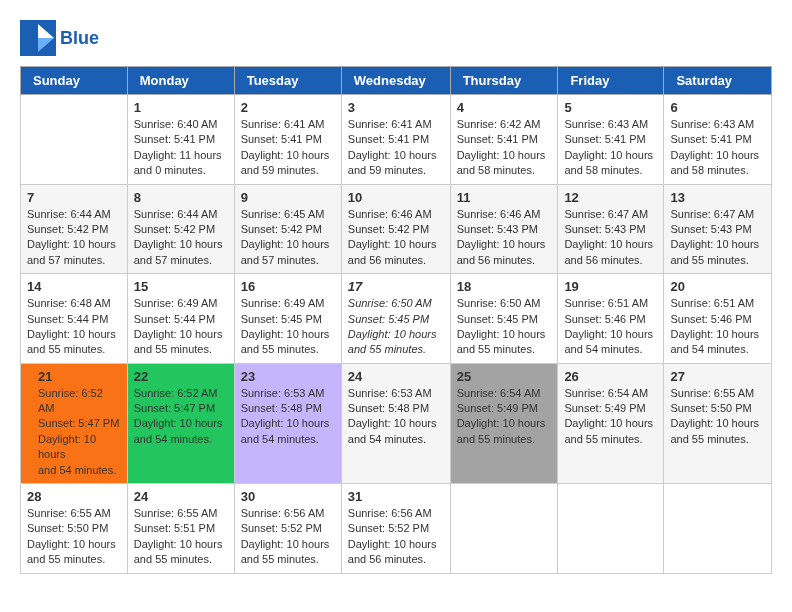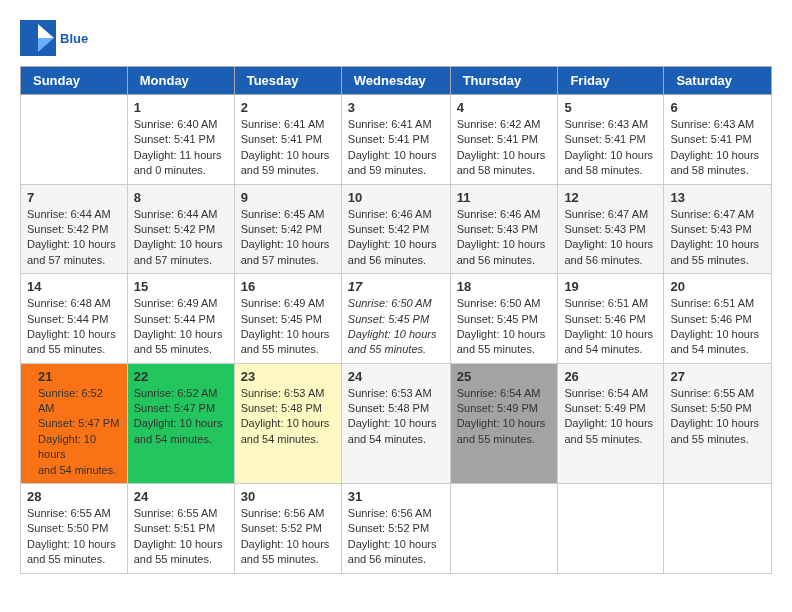--- a/index.html
+++ b/index.html
@@ -88,21 +88,21 @@
       <svg width="36" height="36" viewBox="0 0 36 36">
         <rect x="0" y="0" width="18" height="36" fill="#1a5fb4"></rect>
         <rect x="18" y="0" width="18" height="36" fill="#1a5fb4"></rect>
         <polygon points="18,4 34,18 18,18" fill="#fff"></polygon>
         <polygon points="18,18 34,18 18,32" fill="#6ab0ff"></polygon>
       </svg>
       <div>
         <div style="font-size:20px;font-weight:bold;line-height:1.1;">
           <span style="color:#333;"></span><span style="color:#1a5fb4;"></span>
         </div>
-        <div style="font-size:13px;color:#1a5fb4;font-weight:bold;">Blue</div>
+        <div style="font-size:18px;color:#1a5fb4;font-weight:bold;">Blue</div>
       </div>
     </div>
   </div>
   <div class="title-area">
     <div class="month-title"></div>
     <div class="location"></div>
   </div>
 </div>
 
 <table class="calendar">
@@ -273,21 +273,21 @@
 Daylight: 10 hours
 and 54 minutes.</div>
         </td>
         <td style="background: #22c55e;">
           <span class="day-number">22</span>
           <div class="day-info" style="white-space: pre-line;">Sunrise: 6:52 AM
 Sunset: 5:47 PM
 Daylight: 10 hours
 and 54 minutes.</div>
         </td>
-        <td style="background: #fef9c3;">
+        <td style="background: #c4b5fd;">
           <span class="day-number">23</span>
           <div class="day-info" style="white-space: pre-line;">Sunrise: 6:53 AM
 Sunset: 5:48 PM
 Daylight: 10 hours
 and 54 minutes.</div>
         </td>
         <td style="background: rgb(245, 245, 245);">
           <span class="day-number">24</span>
           <div class="day-info" style="white-space: pre-line;">Sunrise: 6:53 AM
 Sunset: 5:48 PM

